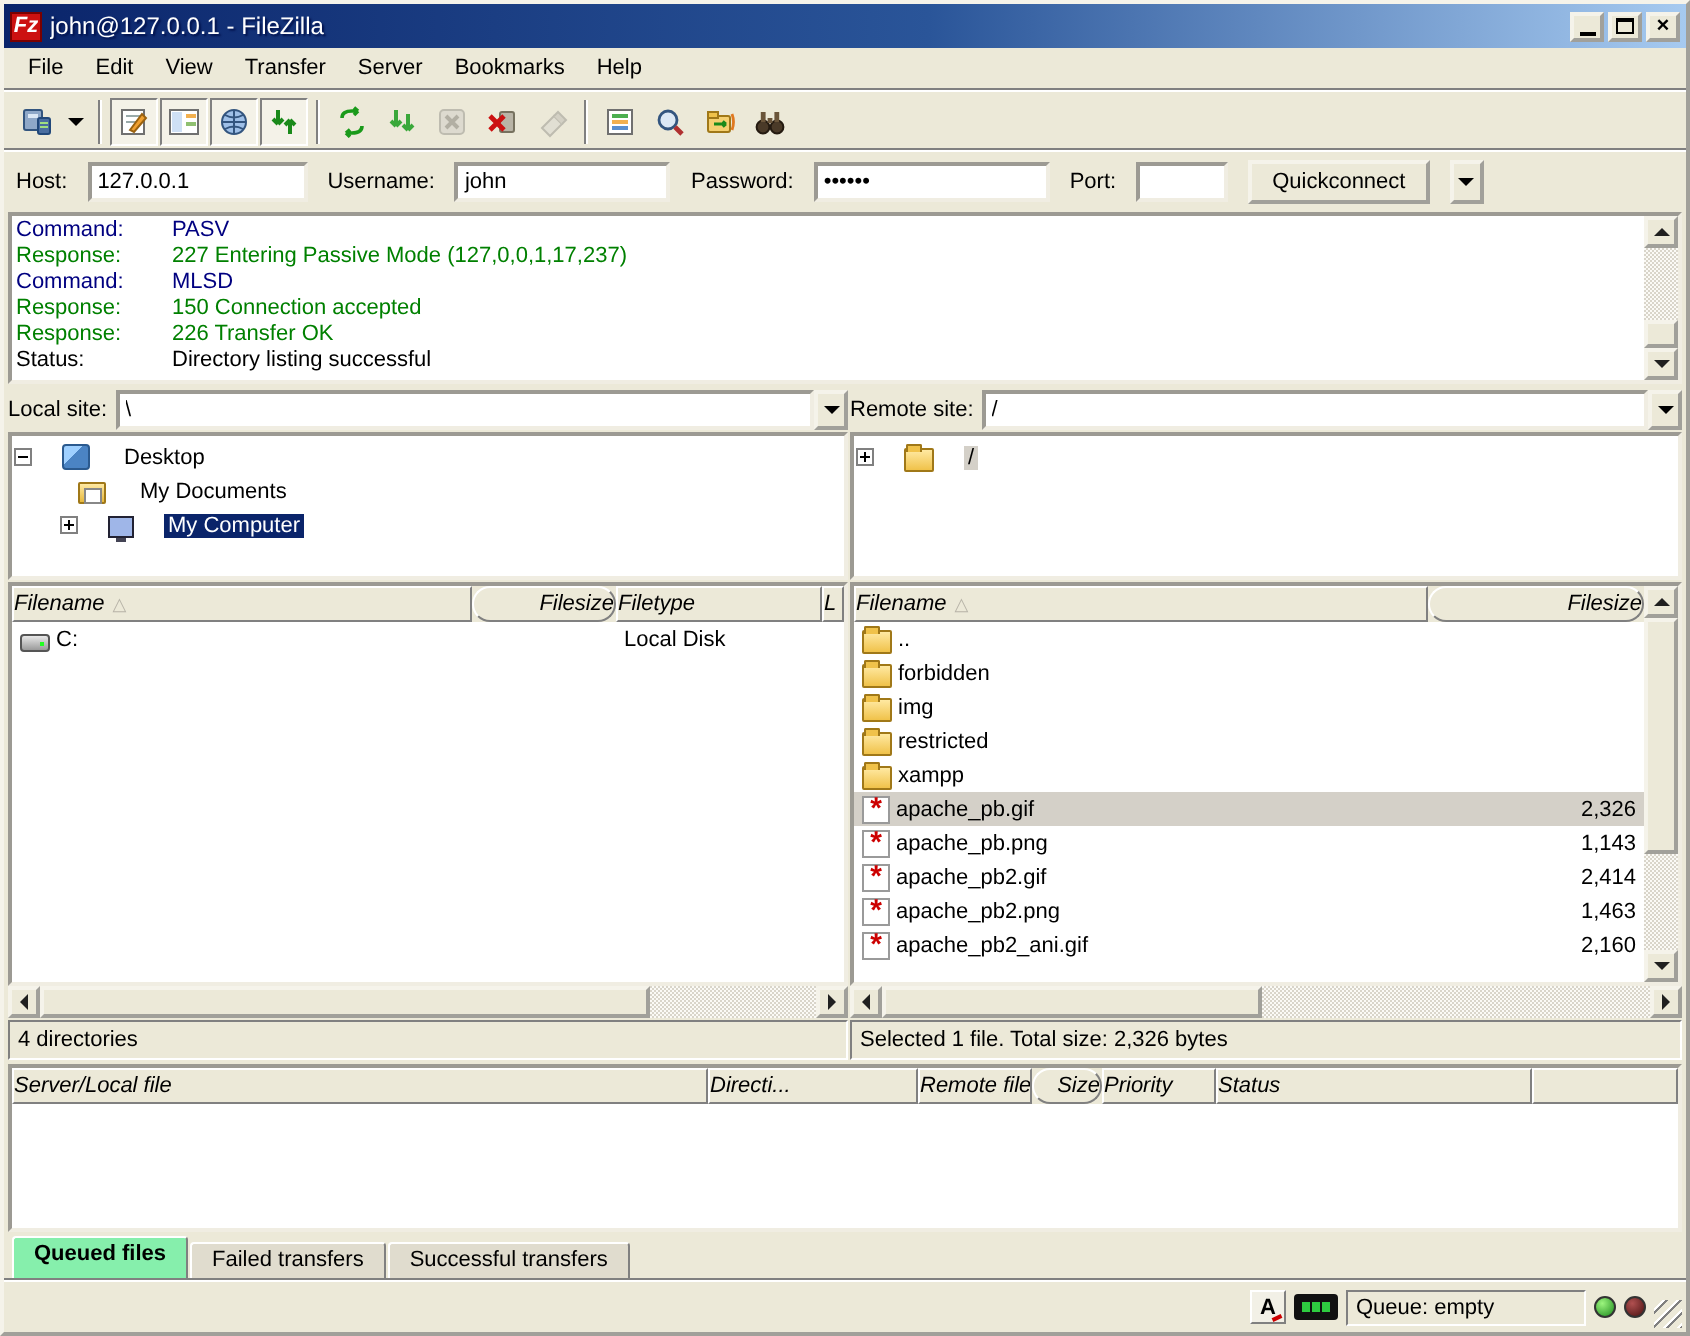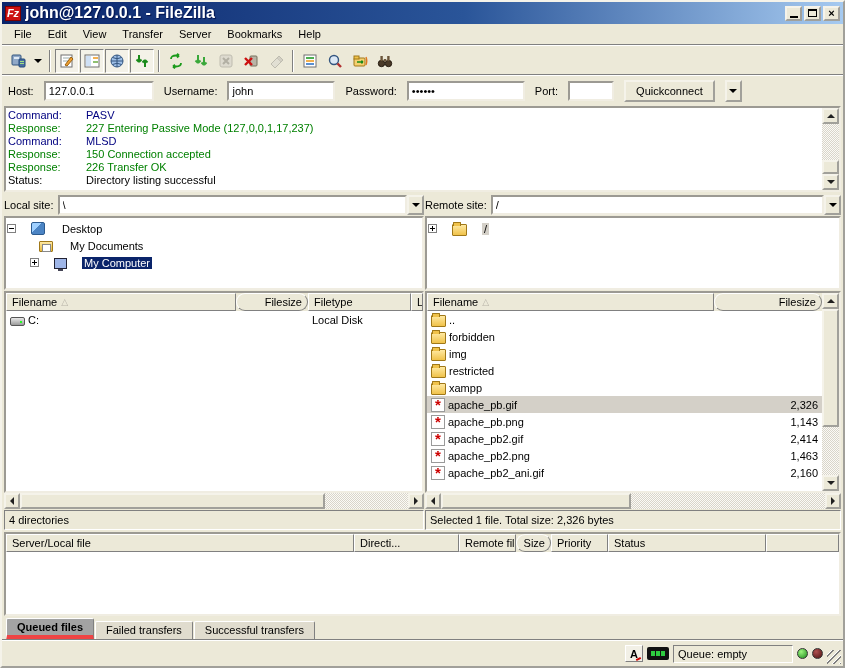--- a/index.html
+++ b/index.html
@@ -7,21 +7,21 @@
   body { font-family:"Liberation Sans","DejaVu Sans",sans-serif; font-size:11px; color:#000; }
 
   .window { width:845px; height:668px; background:#ECE9D8; border:2px outset #f5f3ea;
             display:flex; flex-direction:column; position:relative; overflow:hidden; }
 
   
   .titlebar { height:22px; flex:0 0 22px; display:flex; align-items:center; gap:4px; padding:0 3px;
               background:linear-gradient(to right,#0A246A 0%,#2A5599 55%,#A6CAF0 100%); }
   .fz-logo { width:16px; height:15px; background:#CC1111; border:1px solid #7a0000; color:#fff;
              font-weight:bold; font-style:italic; font-size:11px; line-height:13px; text-align:center; flex:0 0 16px;}
-  .title-text { color:#fff; font-weight:bold; font-size:16px; flex:1 1 auto;
+  .title-text { color:#fff; font-weight:normal; font-size:12px; flex:1 1 auto;
                 text-shadow:1px 1px 1px #00104a; white-space:nowrap; overflow:hidden; }
   .winbtns { display:flex; gap:2px; }
   .winbtn { width:17px; height:15px; background:#ECE9D8; border:2px outset #f5f3ea;
             display:flex; align-items:center; justify-content:center; position:relative; }
   .glyph-min { width:8px; height:2px; background:#000; margin-top:8px; }
   .glyph-max { width:9px; height:8px; border:1px solid #000; border-top:2px solid #000; }
   .glyph-close { font-size:11px; font-weight:bold; line-height:10px; }
 
   
   .menubar { height:21px; flex:0 0 21px; display:flex; align-items:center; padding:0 4px;
@@ -100,22 +100,22 @@
   .expander::before { left:1px; right:1px; top:3px; height:1px; }
   .expander.plus::after { top:1px; bottom:1px; left:3px; width:1px; }
   .tlabel { padding:0 2px; }
   .sel-active { background:#0A246A; color:#fff; }
   .sel-inactive { background:#D4D0C8; }
 
   
   .listbox { flex:1 1 auto; border:2px inset #f0ede2; background:#fff; display:flex; min-height:0; margin-top:1px; }
   .list-main { flex:1 1 auto; display:flex; flex-direction:column; min-width:0; }
   .hdr-row { height:18px; flex:0 0 18px; display:flex; background:#ECE9D8; }
-  .hdr-cell { border:1px solid; border-color:#fff #808080 #808080 #fff; padding:1px 5px; display:flex;
-              align-items:center; gap:4px; overflow:hidden; white-space:nowrap; }
+  .hdr-cell { border:1px solid; border-color:#fff #808080 #808080 #fff; padding:1px 0; display:flex;
+              align-items:center; gap:4px; overflow:hidden; white-space:nowrap;font-style:italic; }
   .hdr-cell.num { justify-content:flex-end;border-radius:9px; }
   .sort-asc::after { content:"△"; color:#b8b4a8; font-size:9px; }
   .list-body { flex:1 1 auto; overflow:hidden; }
   .frow { display:flex; align-items:center; height:17px; white-space:nowrap; }
   .fcell { padding:0 4px; display:flex; align-items:center; gap:3px; overflow:hidden; }
   .fcell.num { justify-content:flex-end; display:block; text-align:right; }
 
   
   .lc-name { width:230px; flex:0 0 230px; }
   .lc-size { width:72px; flex:0 0 72px; }
@@ -156,21 +156,21 @@
   .q-size { width:35px; flex:0 0 35px; }
   .q-prio { width:57px; flex:0 0 57px; }
   .q-status { width:158px; flex:0 0 158px; }
   .q-fill { flex:1 1 auto; }
   .q-body { flex:1 1 auto; }
 
   
   .tabs { height:24px; flex:0 0 24px; display:flex; align-items:flex-end; padding:2px 4px 0 4px; gap:1px; }
   .tab { height:19px; padding:2px 10px; background:#E0DCCE; border:1px solid; border-color:#fff #808080 #808080 #fff;
          border-bottom:none; border-radius:2px 2px 0 0; }
-  .tab.active { height:22px; background:#a3a3a3; font-weight:bold; border-bottom:5px solid #ef4444;margin-top:20px; }
+  .tab.active { height:22px; background:#86efac; font-weight:bold; border-bottom:1px solid #ef4444;margin-top:20px; }
 
   
   .statusbar { height:26px; flex:0 0 26px; display:flex; align-items:center; justify-content:flex-end;
                gap:4px; padding:2px 2px 2px 4px; border-top:1px solid #fff; box-shadow:0 -1px 0 #808080; }
   .st-ico-a { width:18px; height:17px; border:1px solid; border-color:#fff #808080 #808080 #fff; background:#F2F0E6;
               font-weight:bold; font-size:11px; display:flex; align-items:center; justify-content:center; position:relative; }
   .st-ico-a::after { content:""; position:absolute; right:1px; bottom:1px; width:5px; height:2px; background:#CC0000; transform:rotate(-25deg); }
   .st-badge { width:22px; height:13px; background:#111; border-radius:2px; display:flex; align-items:center;
               justify-content:center; gap:1px; }
   .st-badge i { display:block; width:4px; height:5px; background:#2ecc40; }

